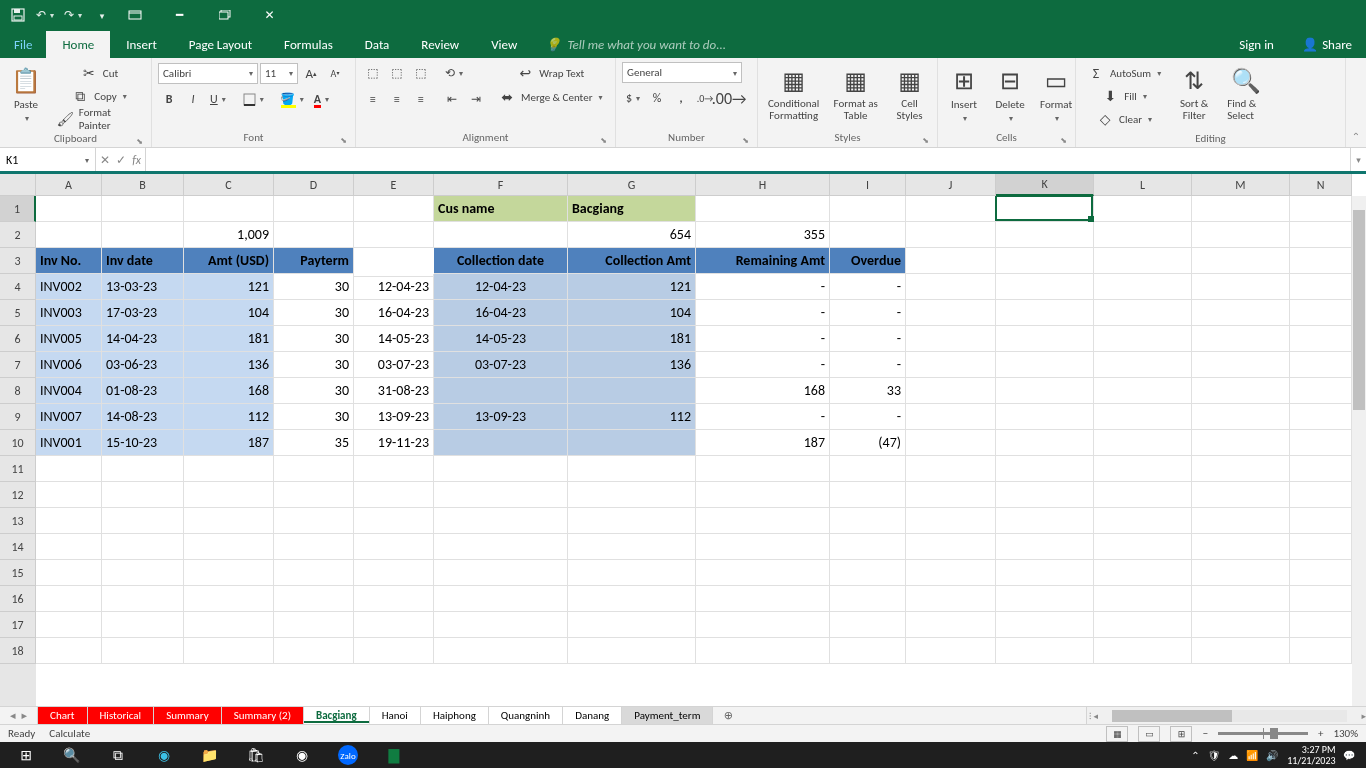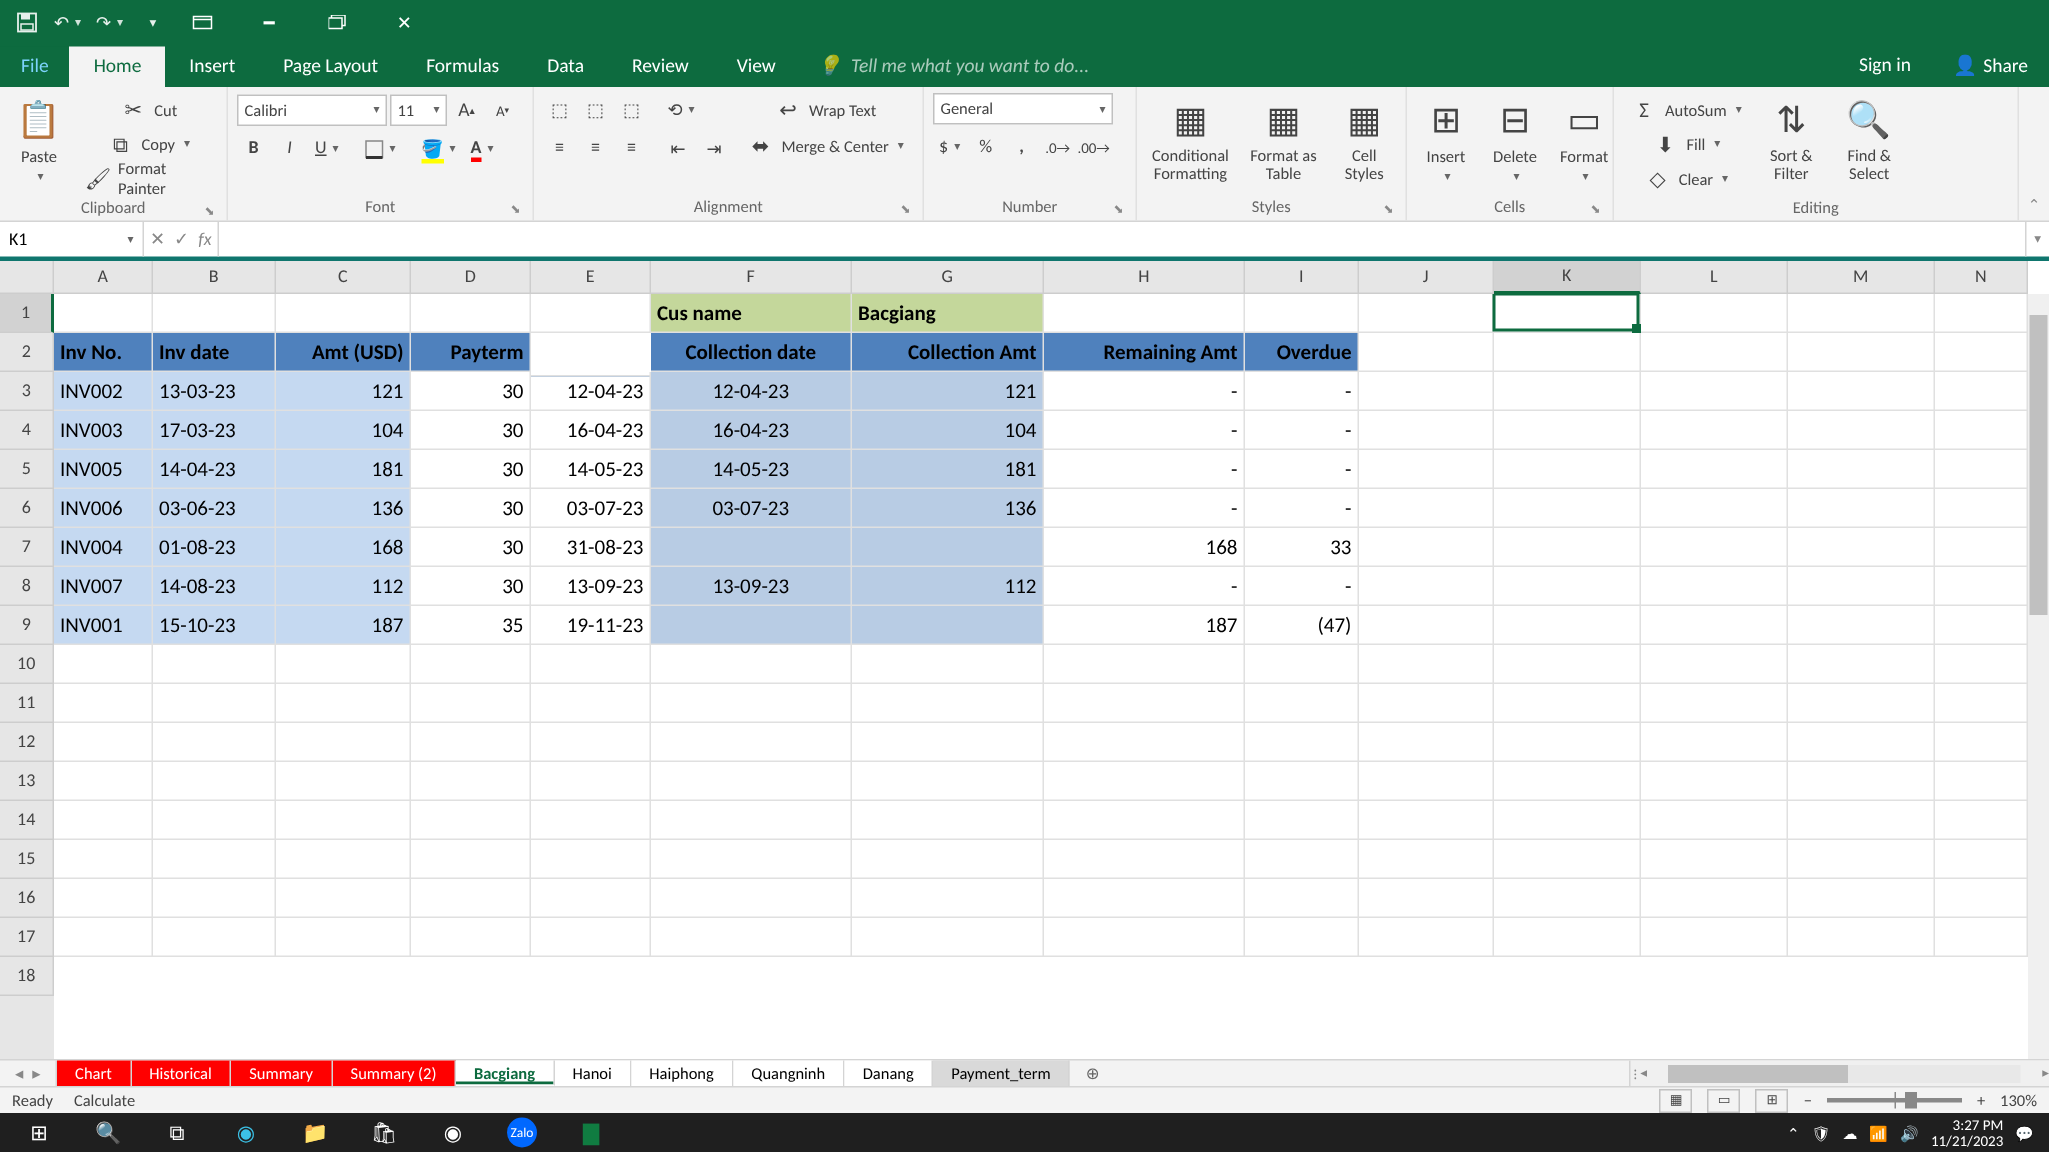--- a/index.html
+++ b/index.html
@@ -281,21 +281,21 @@
           <span>General</span>
           <span class="drop-arrow">▾</span>
         </div>
       <div class="font-row">
         <span class="mini-btn wide">$<span class="drop-arrow">▾</span></span>
         <span class="mini-btn">%</span>
         <span class="mini-btn">
             <b>,</b>
           </span>
         <span class="mini-btn" style="font-size:10px">.0→</span>
-        <span class="mini-btn" style="font-size:10px">.00→</span>
+        <span class="mini-btn" style="font-size:16px">.00→</span>
       </div>
     </div>
     <div class="label">Number</div>
   </div>
 
   <div class="ribbon-group" style="width:180px">
     <div class="ribbon-body">
       <div class="rbtn" style="width:60px">
           <span class="icon-box big">▦</span>
           <span style="text-align:center;line-height:1.1">Conditional Formatting</span>
@@ -351,21 +351,21 @@
             <span>Clear</span>
             <span class="drop-arrow">▾</span>
           </div>
       </div>
       <div class="rbtn" style="width:46px">
           <span class="icon-box big">⇅</span>
           <span style="text-align:center;line-height:1.1">Sort &amp; Filter</span>
         </div>
       <div class="rbtn" style="width:46px">
           <span class="icon-box big">🔍</span>
-          <span style="text-align:center;line-height:1.1">Find &amp; Select</span>
+          <span style="line-height:1.1">Find &amp; Select</span>
         </div>
     </div>
     <div class="label">Editing</div>
   </div>
   <div style="width:20px;display:flex;align-items:flex-end;justify-content:center;padding-bottom:4px;color:#888;font-size:10px">⌃</div>
 </div>
 
 <div class="formula-bar">
   <div class="name-box">
       <span>K1</span>
@@ -429,20 +429,36 @@
         <div class="cell cus" style="width: 128px;">Bacgiang</div>
         <div class="cell" style="width: 134px;"></div>
         <div class="cell" style="width: 76px;"></div>
         <div class="cell" style="width: 90px;"></div>
         <div class="cell" style="width: 98px;"></div>
         <div class="cell" style="width: 98px;"></div>
         <div class="cell" style="width: 98px;"></div>
         <div class="cell" style="width: 62px;"></div>
       </div>
       <div class="cell-row">
+        <div class="cell" style="width: 66px;"></div>
+        <div class="cell" style="width: 82px;"></div>
+        <div class="cell right" style="width: 90px;">1,009</div>
+        <div class="cell" style="width: 80px;"></div>
+        <div class="cell" style="width: 80px;"></div>
+        <div class="cell" style="width: 134px;"></div>
+        <div class="cell right" style="width: 128px;">654</div>
+        <div class="cell right" style="width: 134px;">355</div>
+        <div class="cell" style="width: 76px;"></div>
+        <div class="cell" style="width: 90px;"></div>
+        <div class="cell" style="width: 98px;"></div>
+        <div class="cell" style="width: 98px;"></div>
+        <div class="cell" style="width: 98px;"></div>
+        <div class="cell" style="width: 62px;"></div>
+      </div>
+      <div class="cell-row">
         <div class="cell hdr" style="width: 66px;">Inv No.</div>
         <div class="cell hdr" style="width: 82px;">Inv date</div>
         <div class="cell hdr right" style="width: 90px;">Amt (USD)</div>
         <div class="cell hdr right" style="width: 80px;">Payterm</div>
         <div class="cell hdr right" style="width: 80px; margin-top: 28px;">Duedate</div>
         <div class="cell hdr center" style="width: 134px;">Collection date</div>
         <div class="cell hdr right" style="width: 128px;">Collection Amt</div>
         <div class="cell hdr right" style="width: 134px;">Remaining Amt</div>
         <div class="cell hdr right" style="width: 76px;">Overdue</div>
         <div class="cell" style="width: 90px;"></div>

